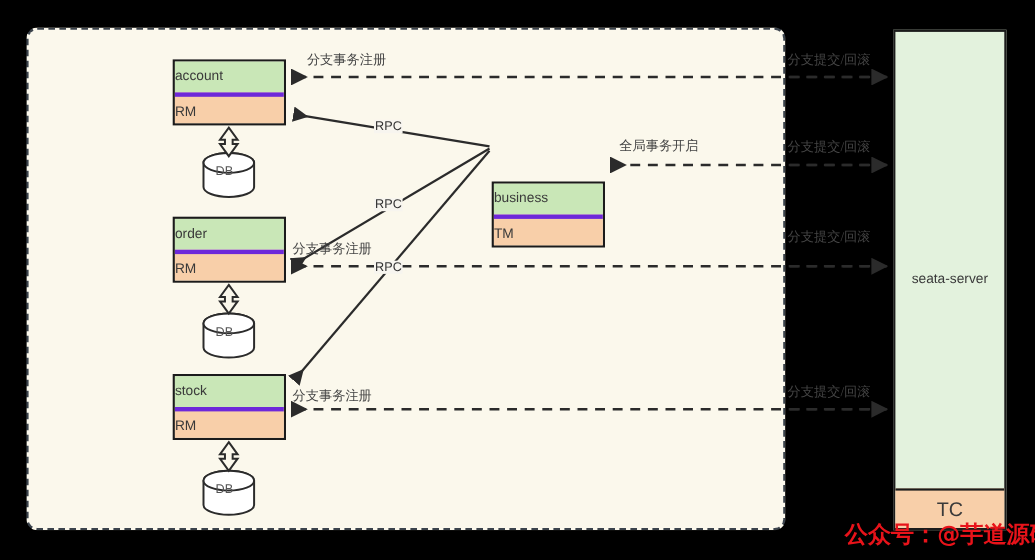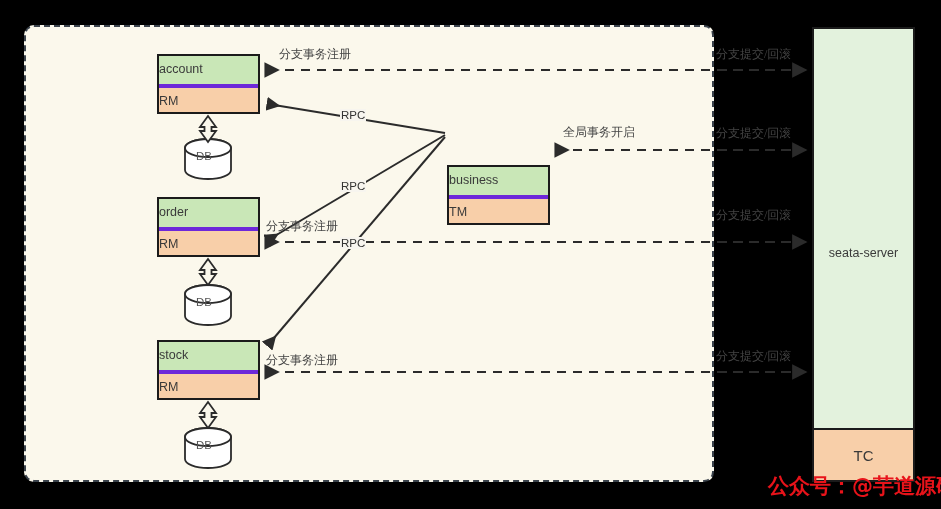--- a/index.html
+++ b/index.html
@@ -20,23 +20,23 @@
   #svc-account{left:157px;top:54px;}
   #svc-order{left:157px;top:197px;}
   #svc-stock{left:157px;top:340px;}
   #svc-business{left:447px;top:117px;width:103px;margin-top:48px;}
 
   
   #seata-col{position:absolute;left:812px;top:27px;width:103px;height:455px;
        border:2px solid #1b1b1b;box-sizing:border-box;background:#e3f2dd;}
   #seata-label{position:absolute;left:0;top:0;width:100%;height:447px;display:flex;
        align-items:center;justify-content:center;font-size:12.5px;color:#3a3a3a;}
-  #tc-box{position:absolute;left:0;bottom:0;width:100%;height:52px;background:#f8cfa9;
+  #tc-box{position:absolute;left:0;bottom:0;width:100%;height:36px;background:#f8cfa9;
        border-top:2px solid #1b1b1b;box-sizing:border-box;display:flex;align-items:center;
-       justify-content:center;font-size:15px;color:#3a3a3a;}
+       justify-content:center;font-size:18px;color:#3a3a3a;}
 
   
   #wires{position:absolute;left:0;top:0;width:941px;height:509px;pointer-events:none;}
 
   
   .lbl{position:absolute;font-size:12px;color:#444;white-space:nowrap;}
   .lbl.cjk{font-family:Liberation Serif, serif;}
   .rpc{position:absolute;font-size:11.5px;color:#333;background:#f7f5ef;padding:0 1px;white-space:nowrap;}
   .dbtxt{position:absolute;font-size:11.5px;color:#555;white-space:nowrap;}
 

